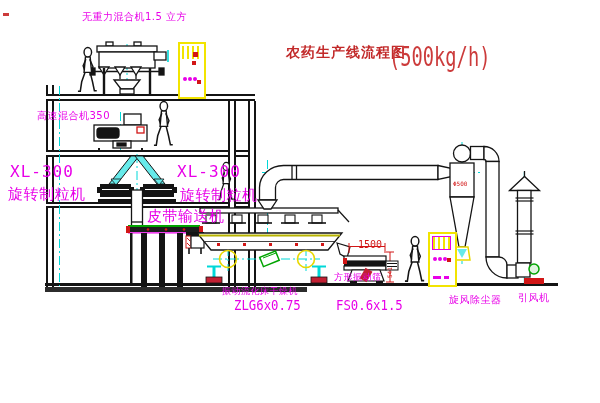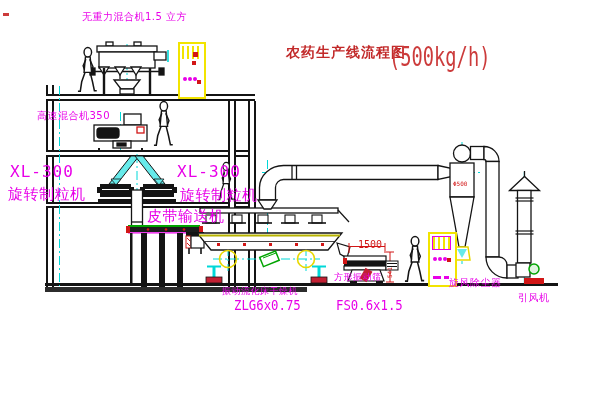--- a/index.html
+++ b/index.html
@@ -299,20 +299,20 @@
   <div class="lbl lbl-sm" style="left:180px;top:188px;">旋转制粒机</div>
 
   <div class="lbl lbl-sm" style="left:147px;top:210px;font-family:Liberation Mono, monospace;">皮带输送机</div>
 
   <div class="lbl lbl-sm" style="left:222px;top:287px;font-size:9px;">振动流化床干燥机</div>
   <div class="lbl lbl-code" style="left:234px;top:298px;">ZLG6x0.75</div>
 
   <div class="lbl lbl-sm" style="left:334px;top:273px;font-size:9px;">方形振动筛</div>
   <div class="lbl lbl-code" style="left:336px;top:298px;">FS0.6x1.5</div>
 
-  <div class="lbl lbl-sm" style="left:449px;top:278px;font-size:10px;">旋风除尘器</div>
+  <div class="lbl lbl-sm" style="left:449px;top:295px;font-size:10px;">旋风除尘器</div>
   <div class="lbl lbl-sm" style="left:518px;top:293px;font-size:10px;">引风机</div>
 
   <div class="dim" style="left:358px;top:240px;">1500</div>
   <div class="dim" style="left:453px;top:181px;font-size:6px;">Φ500</div>
   <div class="dim dim-v" style="left:387px;top:278px;font-size:6px;">541</div>
 
 </div>
 
 </body></html>

